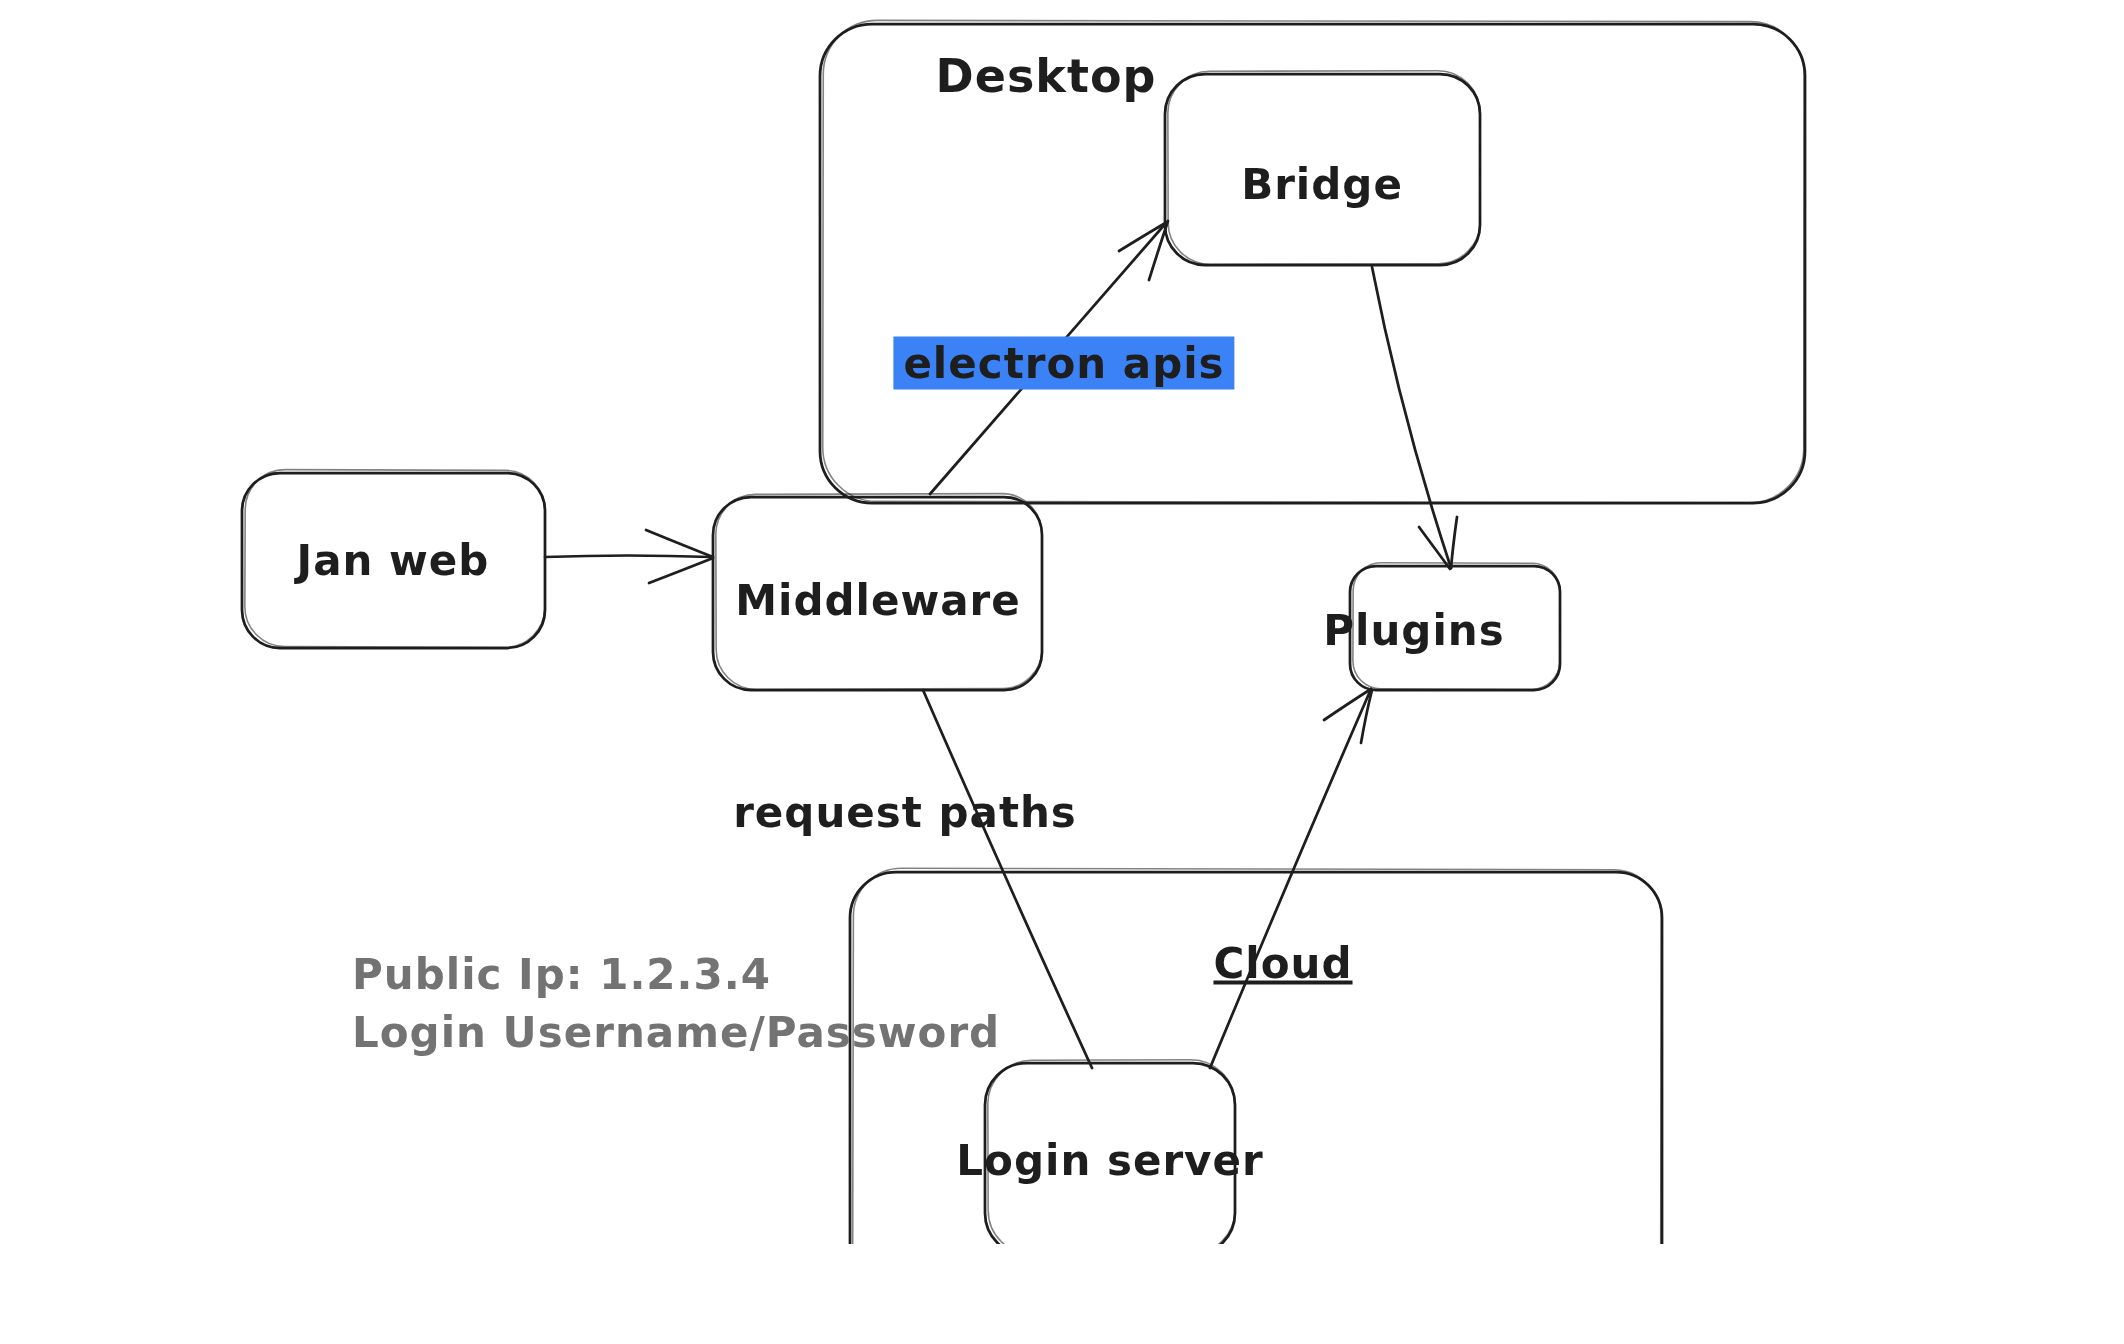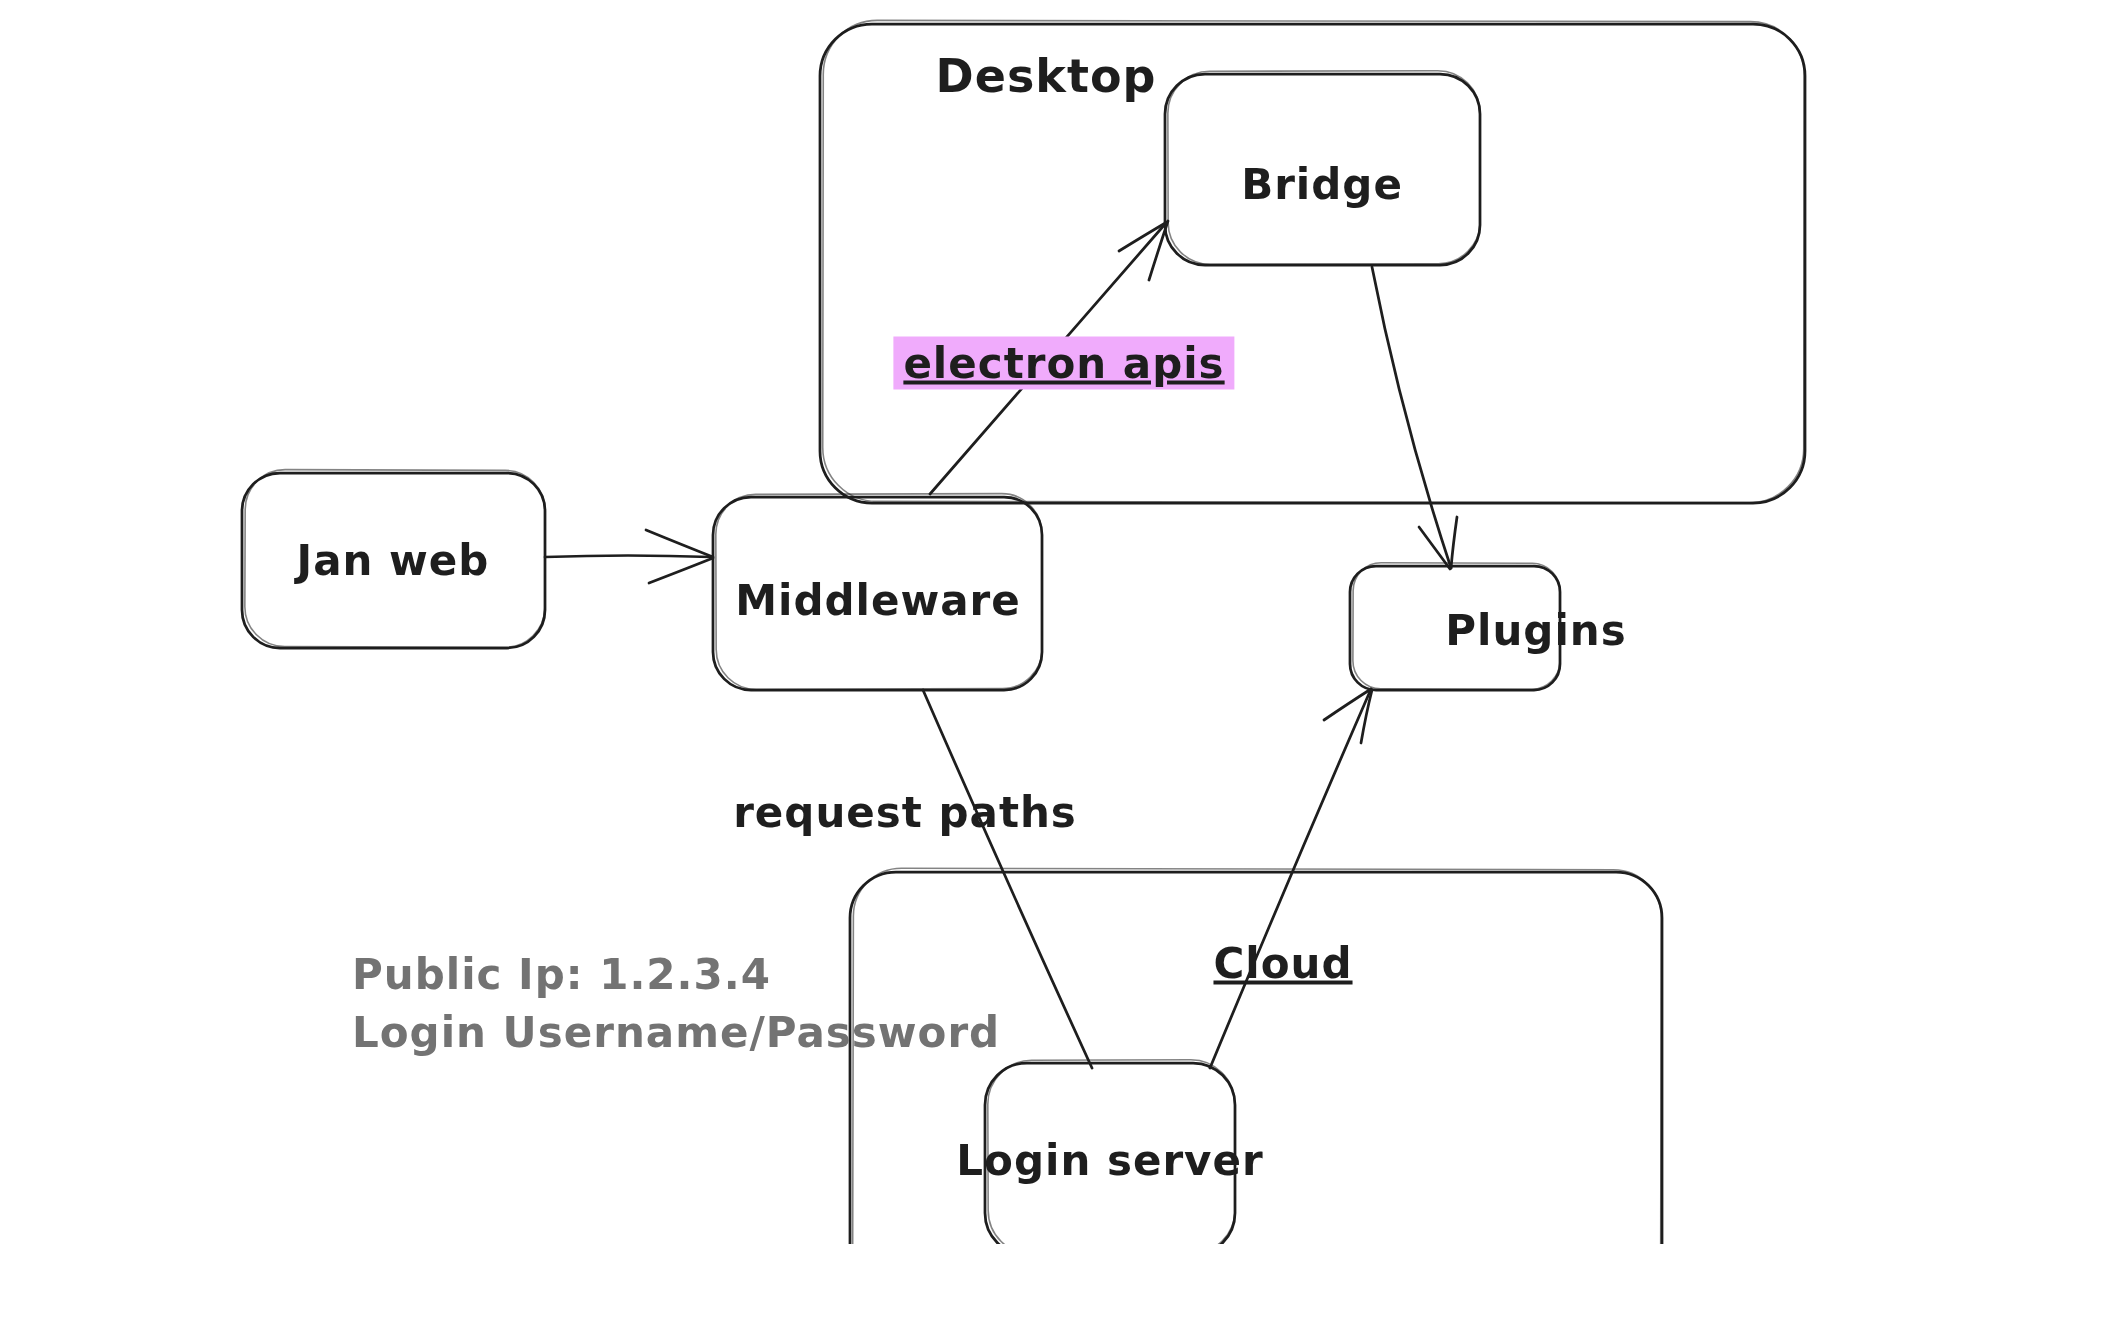--- a/index.html
+++ b/index.html
@@ -54,23 +54,22 @@
     position: absolute;
     z-index: 2;
     transform: translate(-50%, -50%);
     font-size: 42px;
     font-weight: 600;
     letter-spacing: 1px;
     white-space: nowrap;
     color: #1e1e1e;
   }
   .lbl.masked {
-    background: #f0abfc;
+    background: #3b82f6;
     padding: 2px 10px;
-    text-decoration: underline;
   }
   .annotation {
     position: absolute;
     z-index: 2;
     left: 352px;
     top: 946px;
     font-size: 42px;
     font-weight: 600;
     letter-spacing: 1px;
     line-height: 58px;
@@ -152,21 +151,21 @@
       <path class="ink" d="M923,690 Q1005,878 1092,1068"></path>
     </g>
   </svg>
 
   <div class="lbl" style="left:1046px; top:76px; font-size:46px;">Desktop</div>
   <div class="lbl" style="left:1283px; top:963px;text-decoration:underline;">Cloud</div>
 
   <div class="lbl" style="left:393px; top:560px;">Jan web</div>
   <div class="lbl" style="left:878px; top:600px;">Middleware</div>
   <div class="lbl" style="left:1322px; top:172px;margin-top:12px;">Bridge</div>
-  <div class="lbl" style="left:1536px; top:630px;text-align:center;">Plugins</div>
+  <div class="lbl" style="left:1414px; top:630px;text-align:center;">Plugins</div>
   <div class="lbl" style="left:1110px; top:1160px;">Login server</div>
 
   <div class="lbl masked" style="left:1064px; top:363px;">electron apis</div>
   <div class="lbl" style="left:905px; top:812px;">request paths</div>
 
   <div class="annotation">
     <div>Public Ip: 1.2.3.4</div>
     <div>Login Username/Password</div>
   </div>
 

